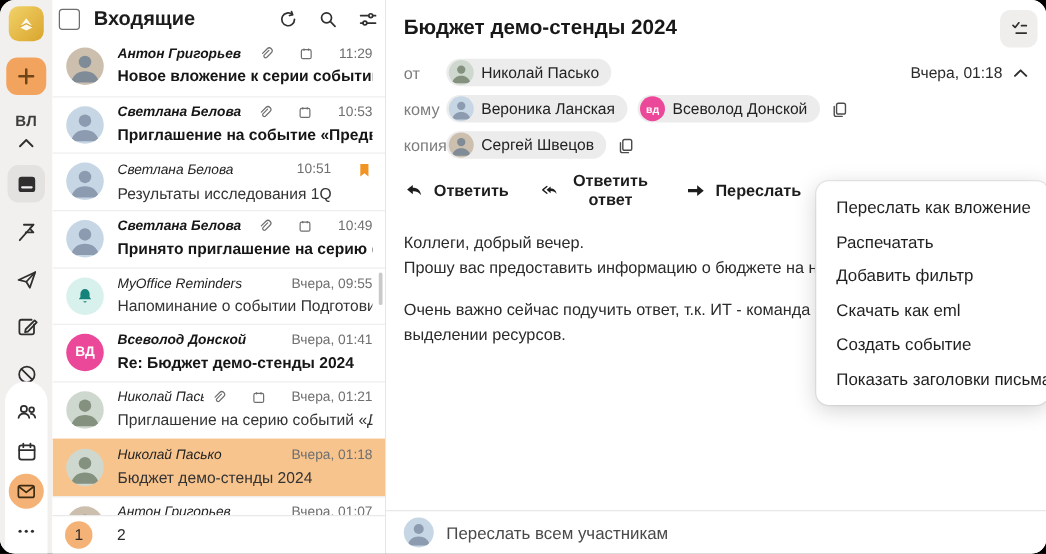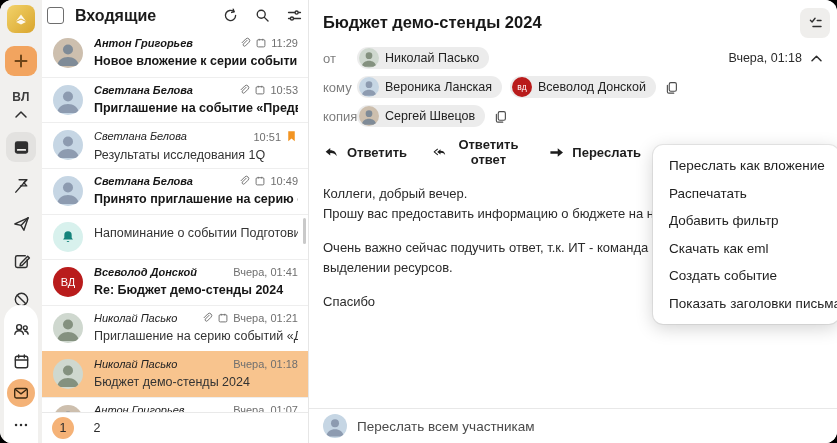--- a/index.html
+++ b/index.html
@@ -22,25 +22,25 @@
   .cbx{width:15px;height:15px;border:1.5px solid #6e6e6e;border-radius:3px;flex-shrink:0;cursor:pointer;}
   .list-title{font-size:16px;font-weight:700;color:#1c1c1c;margin-left:11px;flex:1;}
   .list-head .hico{margin-left:15px;cursor:pointer;display:flex;}
   .hico svg{stroke:#2f2f2f;fill:none;stroke-width:1.6;stroke-linecap:round;stroke-linejoin:round;}
   .rows{position:absolute;top:31px;left:0;right:0;bottom:0;overflow:hidden;}
   .row{height:45.7px;position:relative;padding:6px 10px 0 52px;box-sizing:border-box;cursor:pointer;}
   .row + .row{border-top:1px solid #eeeeee;}
   .row.sel{background:#f8c48e;border-top-color:#f8c48e;}
   .avatar{position:absolute;left:11px;top:7px;width:30px;height:30px;border-radius:50%;overflow:hidden;display:flex;align-items:center;justify-content:center;}
   .av-a{background:#cdbfae;} .av-s{background:#c6d6e4;} .av-n{background:#cfd8cf;}
-  .av-vd{background:#b91c1c;color:#fff;font-size:11px;font-weight:400;}
+  .av-vd{background:#ec4899;color:#fff;font-size:11px;font-weight:700;}
   .av-bell{background:#d8f1ed;}
   .row .l1{display:flex;align-items:center;}
   .row .name{font-size:11px;color:#222;flex:1;white-space:nowrap;overflow:hidden;font-style:italic;}
-  .row .meta{display:flex;align-items:flex-end;gap:4px;margin-left:6px;flex-shrink:0;}
+  .row .meta{display:flex;align-items:flex-start;gap:20px;margin-left:6px;flex-shrink:0;}
   .row .time{font-size:11px;color:#6f6f6f;}
   .row .subj{font-size:12.5px;color:#333;margin-top:5px;white-space:nowrap;overflow:hidden;}
   .row.unread .name,.row.unread .subj{font-weight:700;color:#161616;}
   .mico svg{display:block;}
   .thumb{position:absolute;right:2px;top:218px;width:3px;height:26px;border-radius:2px;background:#c9c9c9;}
   .pager{position:absolute;left:0;right:0;bottom:0;height:30px;background:#fff;border-top:1px solid #e9e9e9;display:flex;align-items:center;padding-left:10px;z-index:3;}
   .pnum{width:22px;height:22px;border-radius:50%;display:flex;align-items:center;justify-content:center;font-size:12.5px;color:#2b2b2b;cursor:pointer;}
   .pnum.cur{background:#f5b277;}
   .pnum+.pnum{margin-left:12px;}
   
@@ -294,20 +294,26 @@
         <div class="subj">Принято приглашение на серию событий «...</div>
       </div>
 
       <div class="row">
         <div class="avatar av-bell">
             <svg width="16" height="16" viewBox="0 0 20 20">
               <path d="M10 2.8a4.6 4.6 0 0 0-4.6 4.6v3.4L3.8 13h12.4l-1.6-2.2V7.4A4.6 4.6 0 0 0 10 2.8z" fill="#15837b"></path>
               <path d="M8.2 15a1.9 1.9 0 0 0 3.6 0z" fill="#15837b"></path>
             </svg>
           </div>
+        <div class="l1">
+            <span class="name">MyOffice Reminders</span>
+          <span class="meta">
+              <span class="time">Вчера, 09:55</span>
+            </span>
+          </div>
         <div class="subj">Напоминание о событии Подготовить отчет...</div>
       </div>
 
       <div class="row unread">
         <div class="avatar av-vd">
             <span>ВД</span>
           </div>
         <div class="l1">
             <span class="name">Всеволод Донской</span>
           <span class="meta">
@@ -506,21 +512,20 @@
             <circle cx="10" cy="16" r="1.5" fill="#2f2f2f" stroke="none"></circle>
           </svg>
       </span>
     </div>
 
     <div class="body">
       <p>Коллеги, добрый вечер.</p>
       <p>Прошу вас предоставить информацию о бюджете на наши демонстраци</p>
       <p class="gap">Очень важно сейчас подучить ответ, т.к. ИТ - команда Всеволода, уже</p>
       <p>выделении ресурсов.</p>
-      <p class="gap">Спасибо</p>
     </div>
 
     <div class="menu">
       <div class="mitem">Переслать как вложение</div>
       <div class="mitem">Распечатать</div>
       <div class="mitem">Добавить фильтр</div>
       <div class="mitem">Скачать как eml</div>
       <div class="mitem">Создать событие</div>
       <div class="mitem">Показать заголовки письма</div>
     </div>

